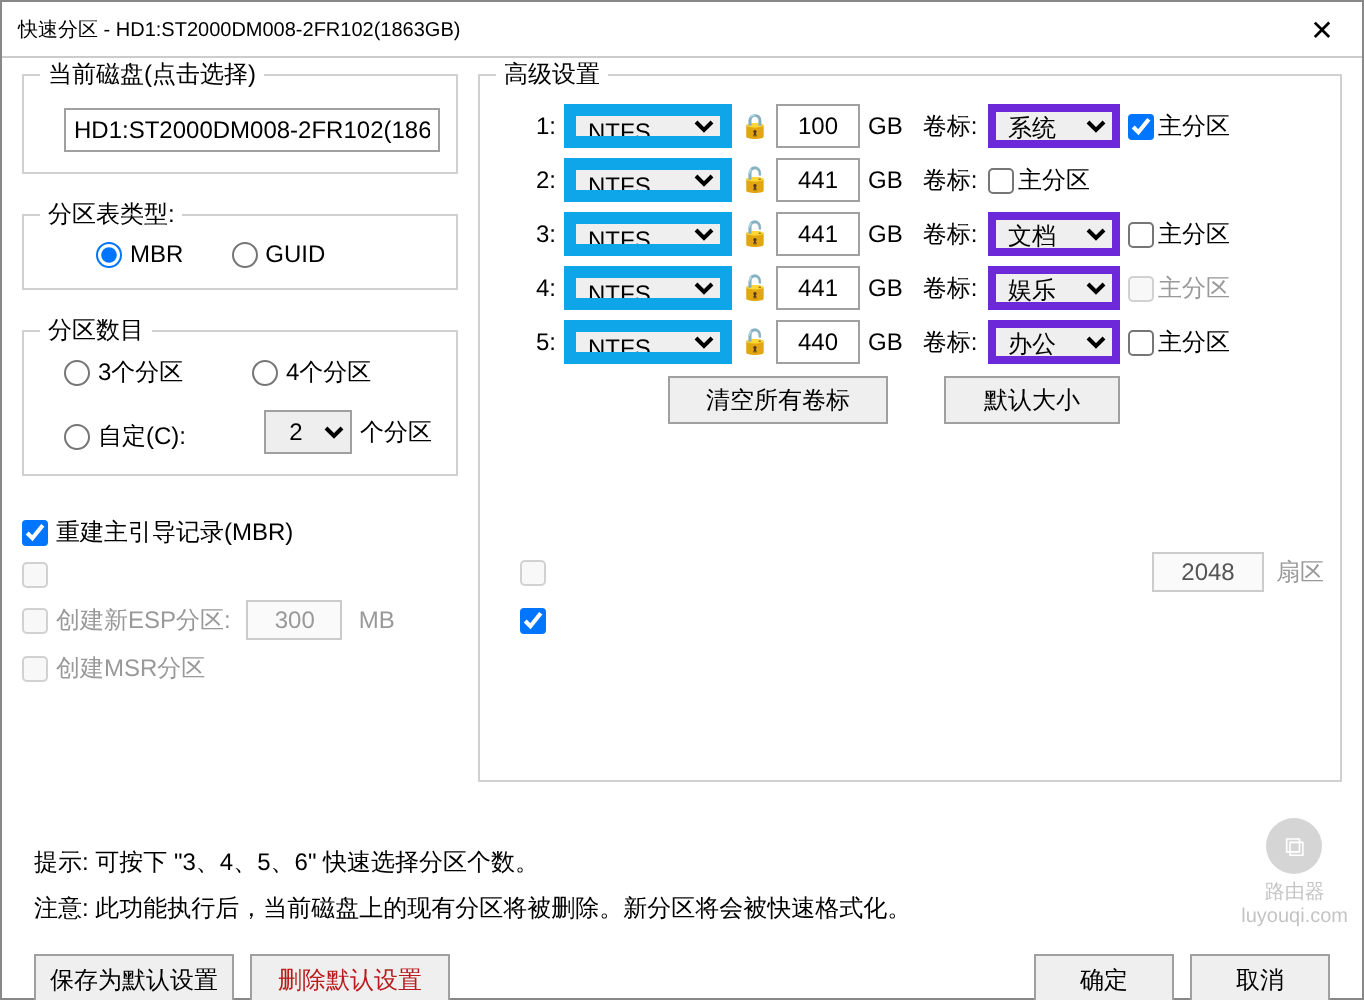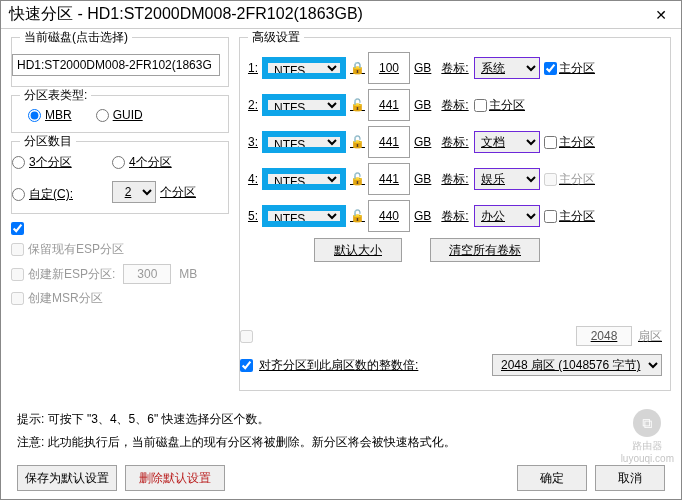--- a/index.html
+++ b/index.html
@@ -1,41 +1,41 @@
 <!DOCTYPE html>
 <html><head>
 <meta charset="utf-8">
 <style>
 * { box-sizing: border-box; margin: 0; padding: 0; }
 body { font-family: "Microsoft YaHei", SimSun, sans-serif; font-size: 12px; background: #d8d8d8; width: 682px; height: 500px; overflow: hidden; position: relative; }
 .window { background: #fff; width: 682px; height: 500px; border: 1px solid #888; }
 .titlebar { display: flex; align-items: center; height: 28px; padding: 0 0 0 8px; background: #fff; border-bottom: 1px solid #ccc; }
-.titlebar .title { flex: 1; font-size: 16px; }
+.titlebar .title { flex: 1; font-size: 10px; }
 .titlebar .close { width: 40px; text-align: center; font-size: 14px; cursor: pointer; }
 .content { padding: 8px 10px 6px 10px; display: flex; gap: 10px; }
 .left { width: 218px; }
 .right { flex: 1; }
-.group { border: 1px solid #d0d0d0; padding: 8px 8px 10px 0; margin-bottom: 8px; position: relative; text-decoration: underline; }
+.group { border: 1px solid #d0d0d0; padding: 8px 8px 10px 20px; margin-bottom: 20px; position: relative; }
 .group .legend { position: absolute; top: -9px; left: 8px; background: #fff; padding: 0 4px; font-size: 12px; }
 .disk-input { width: 100%; height: 22px; border: 1px solid #a0a0a0; padding: 0 4px; font-size: 12px; margin-top: 8px; }
 .radio-row { display: flex; align-items: center; gap: 24px; padding: 4px 0 0 16px; }
 .radio-row2 { display: flex; align-items: flex-end; margin-top: 4px; }
 .radio-row2 > div { width: 100px; display: flex; align-items: center; gap: 4px; }
 .radio-opt { display: flex; align-items: center; gap: 4px; }
 input[type="radio"], input[type="checkbox"] { margin: 0; }
 .num-select { width: 44px; height: 22px; border: 1px solid #a0a0a0; text-align: center; background: #eee; }
 .chk-row { display: flex; align-items: center; gap: 4px; margin: 6px 0; }
 .chk-row.disabled { color: #999; }
 .mb-input { width: 48px; height: 20px; border: 1px solid #ccc; text-align: center; color: #999; margin: 0 4px; }
 .part-row { display: flex; align-items: center; gap: 4px; margin-bottom: 5px; }
 .part-row .idx { width: 18px; text-align: right; }
 .fs-sel { width: 84px; height: 22px; border: 6px solid #0ea5e9; padding: 0 2px; }
 .lock { width: 14px; text-align: center; color: #666; }
-.size-input { width: 42px; height: 32px; border: 1px solid #a0a0a0; text-align: center; }
-.label-sel { width: 66px; height: 22px; border: 1px solid #6d28d9; padding: 0 2px; }
+.size-input { width: 42px; height: 22px; border: 1px solid #a0a0a0; text-align: center; }
+.label-sel { width: 66px; height: 22px; border: 4px solid #6d28d9; padding: 0 2px; }
 .gb { width: 22px; }
 .lab { width: 30px; text-align: center; }
 .prim-chk { display: flex; align-items: center; gap: 2px; }
 .prim-chk.disabled { color: #999; }
 .btn-row { display: flex; gap: 28px; margin-top: 6px; padding-left: 74px; }
 .btn-small { min-width: 88px; height: 24px; border: 1px solid #a0a0a0; background: #efefef; font-size: 12px; cursor: pointer; }
 .align-sec { margin-top: 64px; }
 .align-row { display: flex; align-items: center; gap: 6px; margin: 8px 0; }
 .align-row.disabled { color: #999; }
 .sector-input { width: 56px; height: 20px; border: 1px solid #ccc; text-align: center; }
@@ -108,24 +108,24 @@
             </div>
           <div style="width:auto;gap:4px;">
             <select class="num-select"><option>2</option></select>
             <span>个分区</span>
           </div>
         </div>
       </div>
 
       <div class="chk-row">
         <input type="checkbox" checked="" style="">
+        <span>重建主引导记录(MBR)</span>
       </div>
       <div class="chk-row disabled">
         <input type="checkbox" disabled="" style="">
-        <span>保留现有ESP分区</span>
       </div>
       <div class="chk-row disabled">
         <input type="checkbox" disabled="" style="">
         <span>创建新ESP分区:</span>
         <input type="text" class="mb-input" disabled="" value="300" style="">
         <span>MB</span>
       </div>
       <div class="chk-row disabled">
         <input type="checkbox" disabled="" style="">
         <span>创建MSR分区</span>
@@ -195,36 +195,34 @@
               <span class="gb">GB</span>
               <span class="lab">卷标:</span>
               <select class="label-sel"><option>办公</option></select>
               <label class="prim-chk ">
                 <input type="checkbox" style="">
                 <span>主分区</span>
               </label>
             </div>
           </div>
         <div class="btn-row">
+          <button class="btn-small" style="min-width:110px;">清空所有卷标</button>
           <button class="btn-small">默认大小</button>
-          <button class="btn-small" style="min-width:110px;">清空所有卷标</button>
         </div>
 
         <div class="align-sec">
           <div class="align-row disabled">
             <input type="checkbox" disabled="" style="">
             <span style="flex:1"></span>
             <input type="text" class="sector-input" disabled="" value="2048" style="">
             <span>扇区</span>
           </div>
           <div class="align-row">
             <input type="checkbox" checked="" style="">
-            <span>对齐分区到此扇区数的整数倍:</span>
             <span style="flex:1"></span>
-            <select class="sector-sel"><option>2048 扇区 (1048576 字节)</option></select>
           </div>
         </div>
       </div>
     </div>
   </div>
 
   <div class="hint">提示: 可按下 "3、4、5、6" 快速选择分区个数。</div>
   <div class="hint" style="padding-top:0;">注意: 此功能执行后，当前磁盘上的现有分区将被删除。新分区将会被快速格式化。</div>
 
   <div class="footer">

